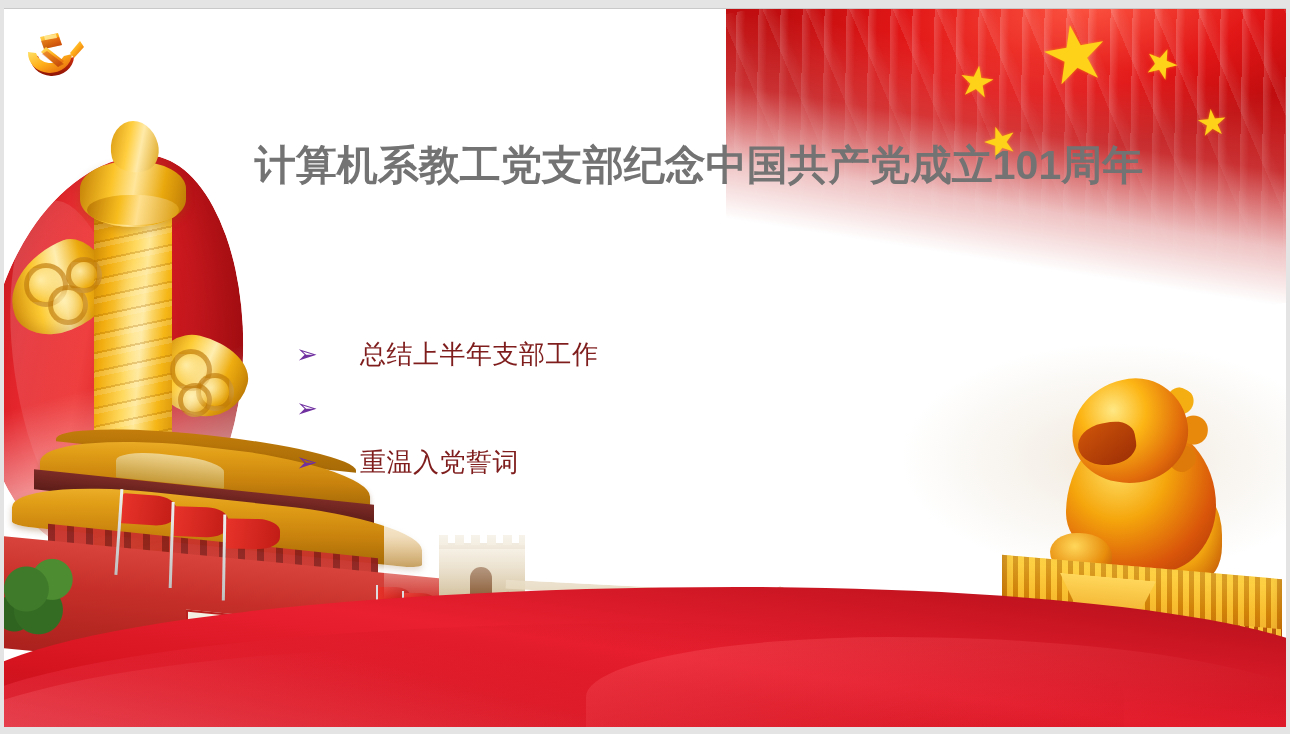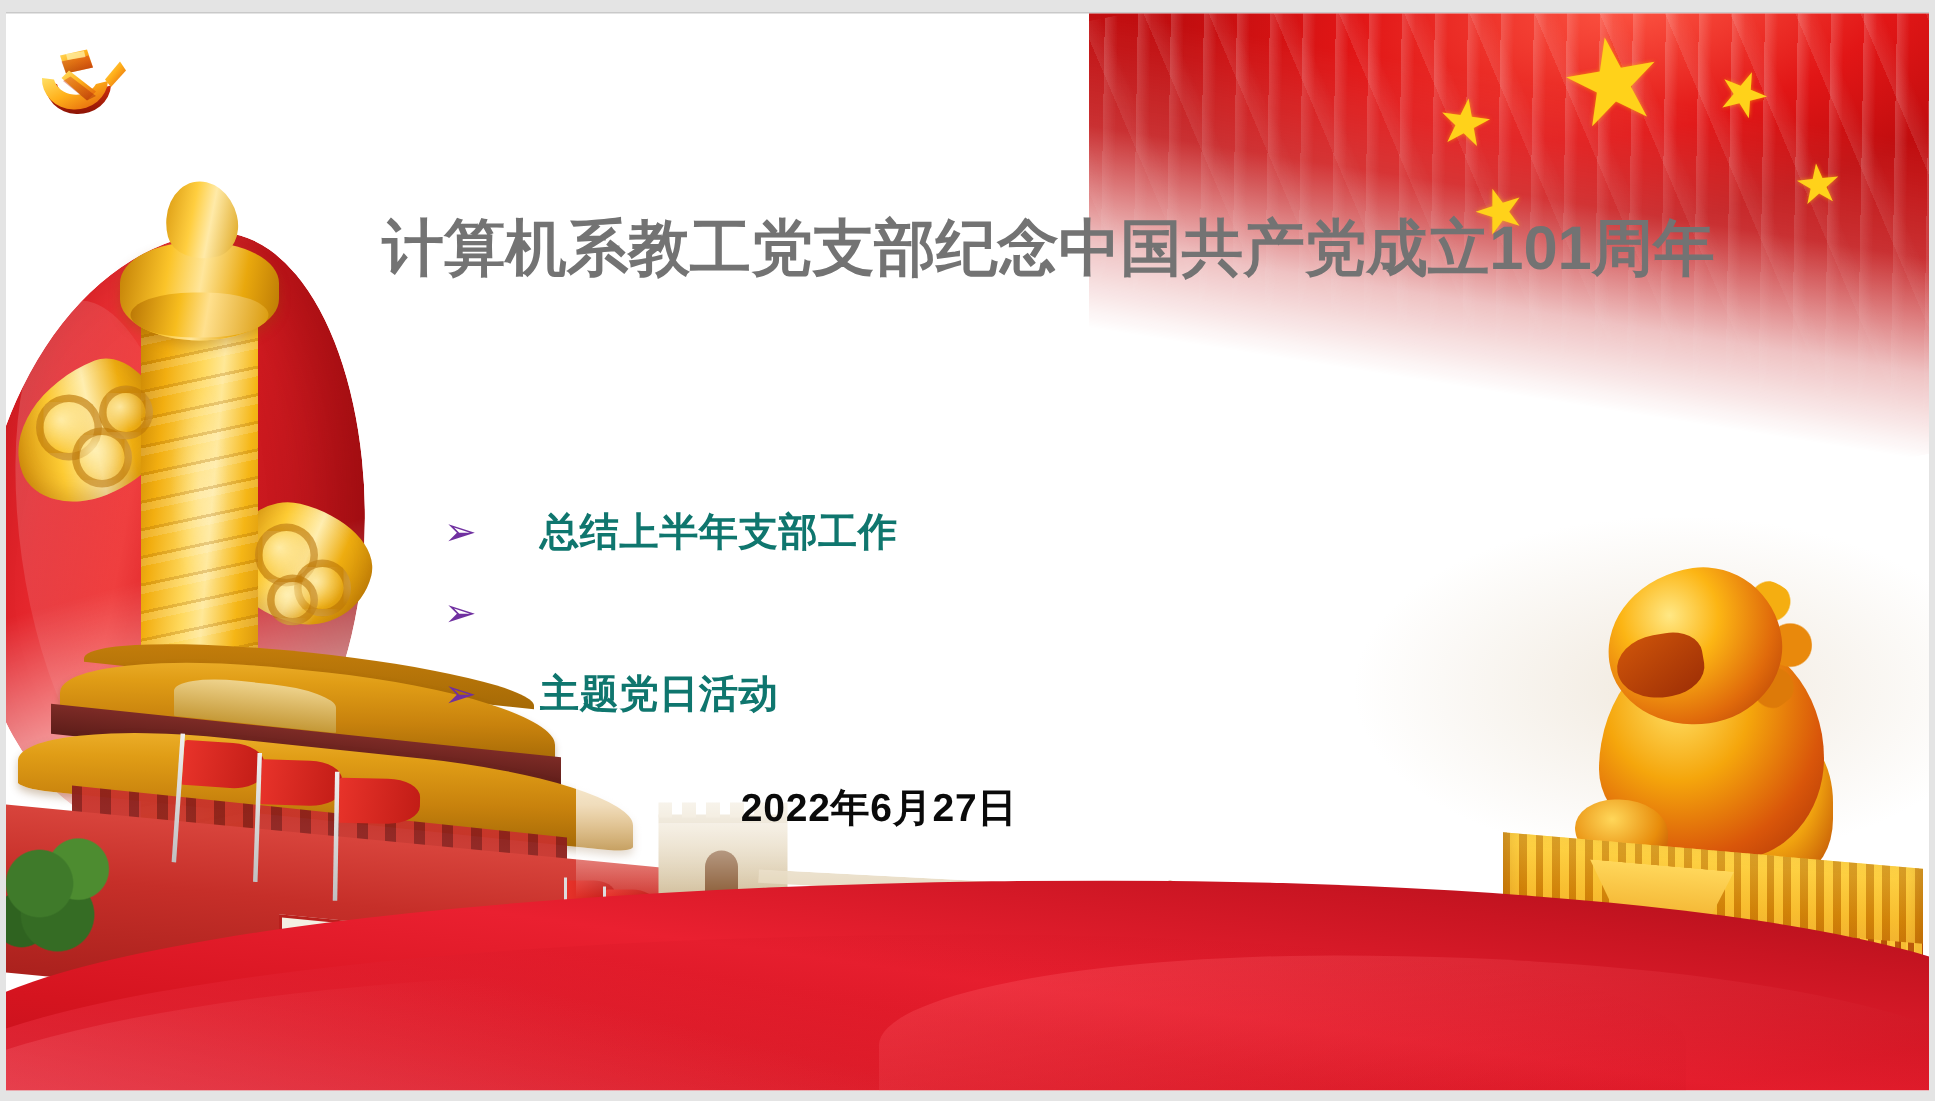--- a/index.html
+++ b/index.html
@@ -428,22 +428,22 @@
     height: 54px;
   }
   .bullet-mark {
     width: 64px;
     flex: 0 0 64px;
     color: #7030a0;
     font-size: 26px;
     line-height: 1;
   }
   .bullet-text {
-    color: #0f766e;
-    font-weight: bold;
+    color: #7f1d1d;
+    font-weight: normal;
     font-size: 26px;
     letter-spacing: 0.5px;
     white-space: nowrap;
   }
 
   #date-line {
     position: absolute; left: 292px; top: 512px; width: 580px;
     text-align: center;
     color: #0a0a0a;
     font-weight: bold;
@@ -589,20 +589,19 @@
     <div id="bullets">
       <div class="bullet-row">
         <span class="bullet-mark">➢</span>
         <span class="bullet-text">总结上半年支部工作</span>
       </div>
       <div class="bullet-row">
         <span class="bullet-mark">➢</span>
       </div>
       <div class="bullet-row">
         <span class="bullet-mark">➢</span>
-        <span class="bullet-text">主题党日活动</span>
+        <span class="bullet-text">重温入党誓词</span>
       </div>
     </div>
 
-    <div id="date-line">2022年6月27日</div>
 
   </div>
 </div>
 
 </body></html>

